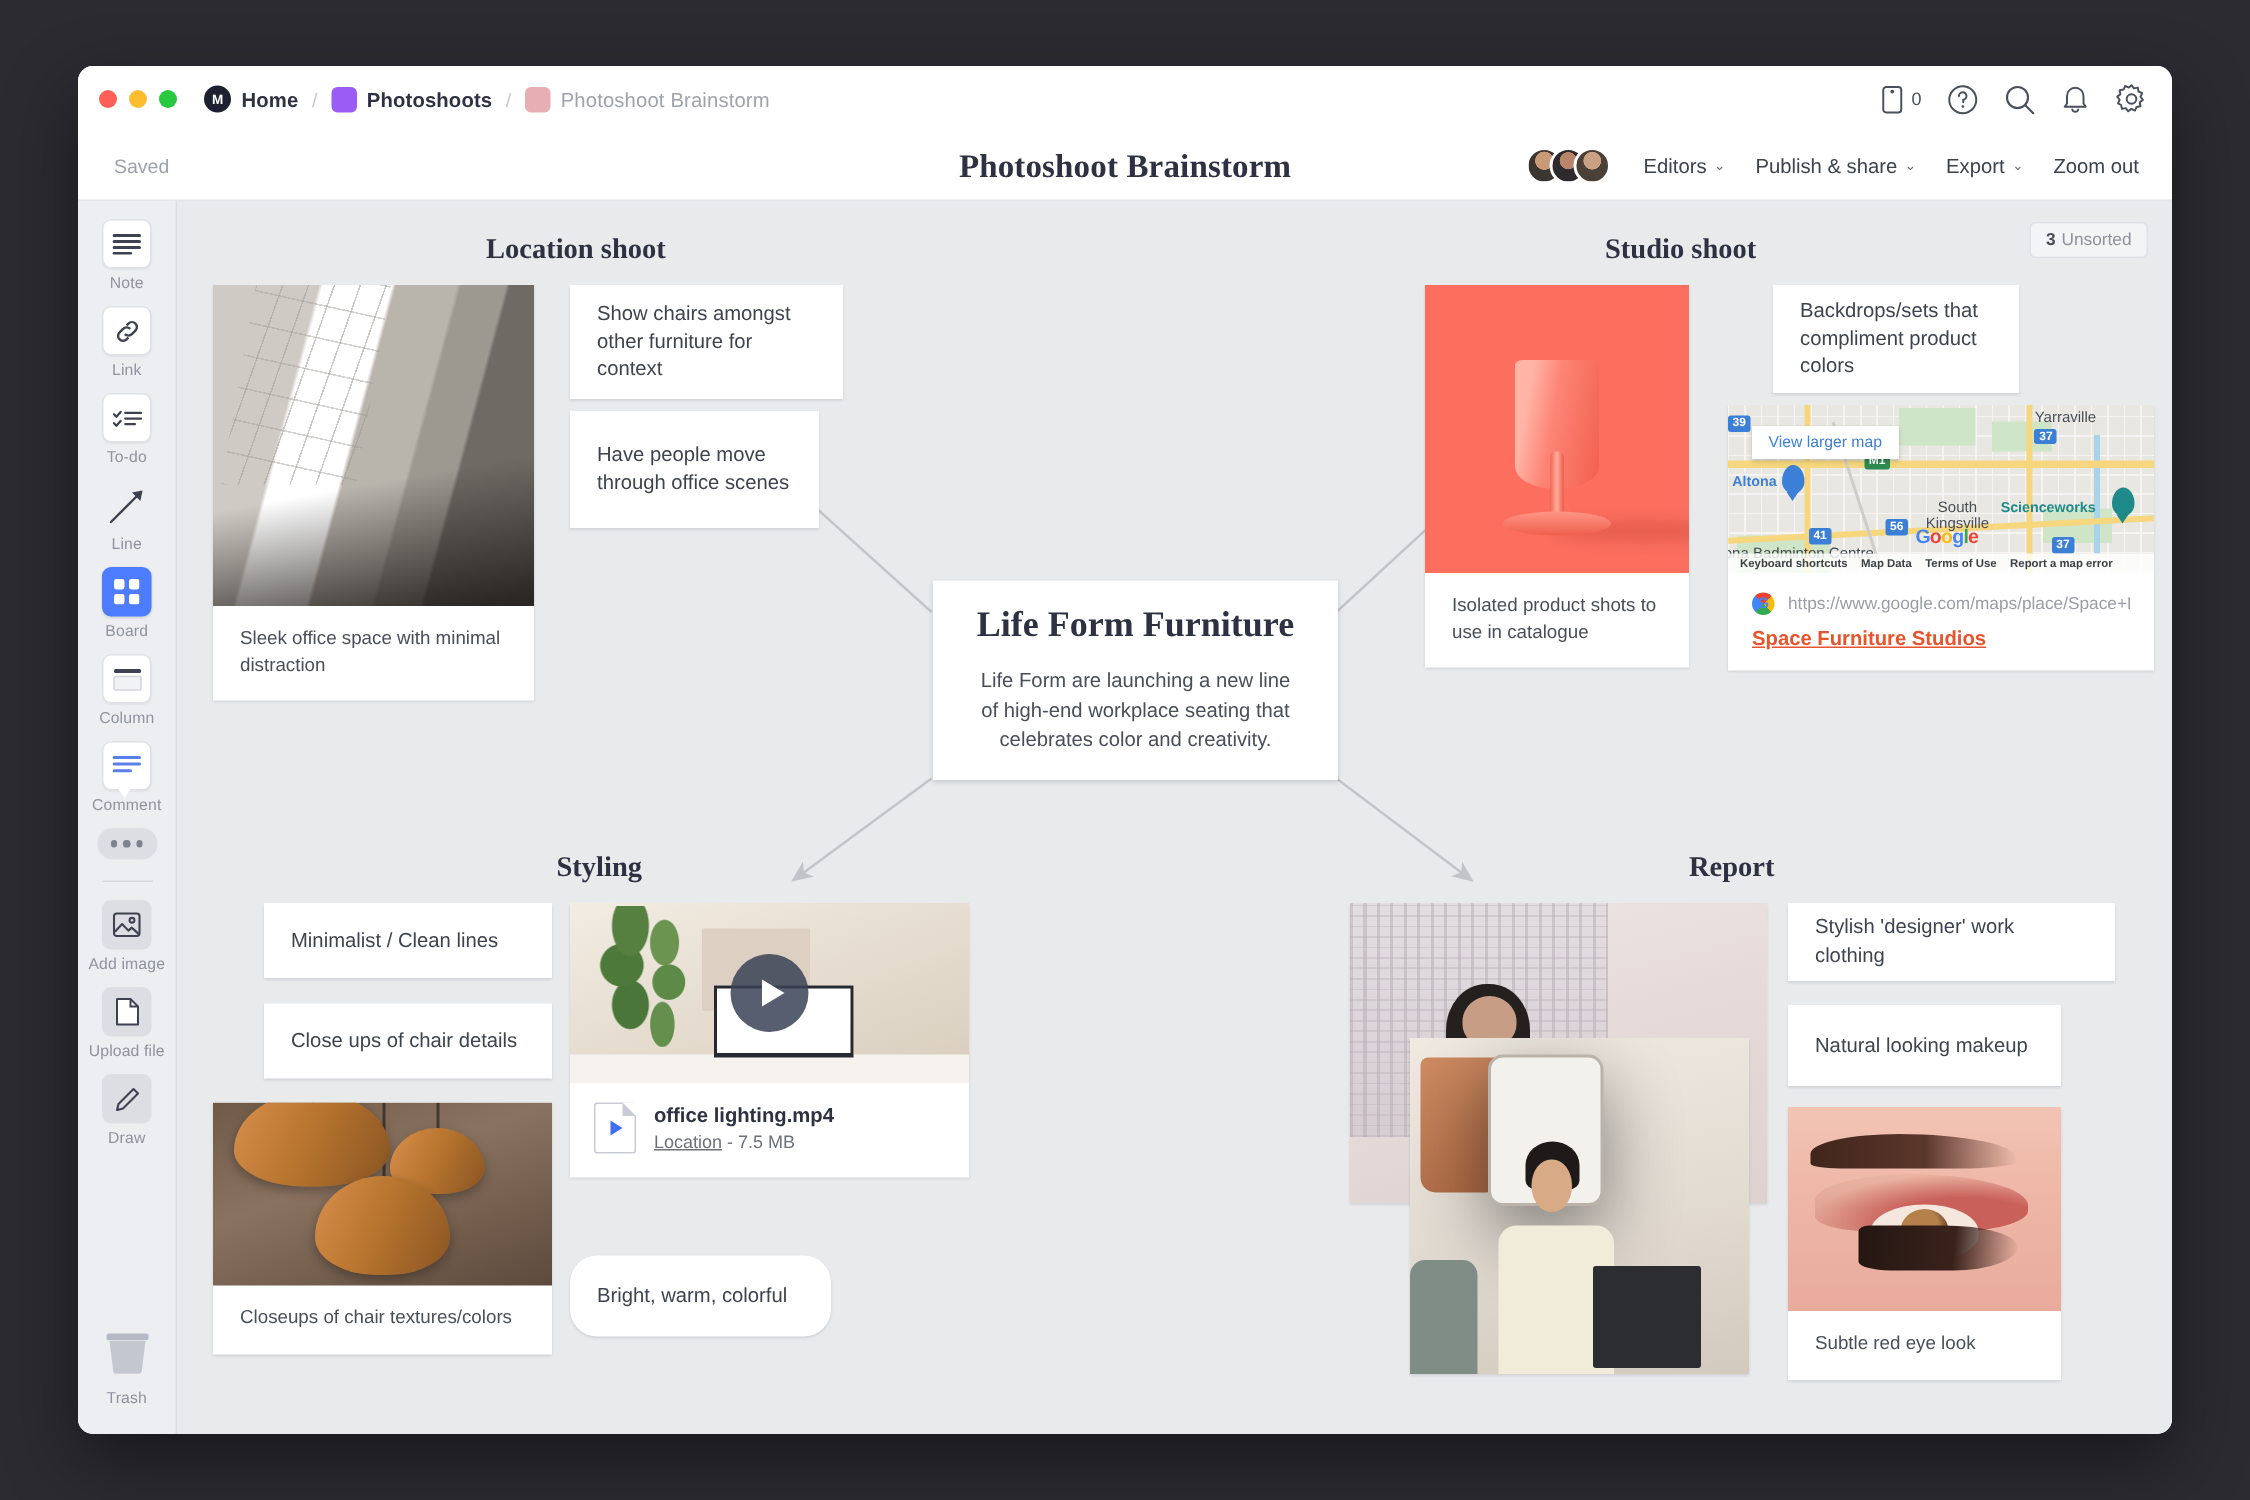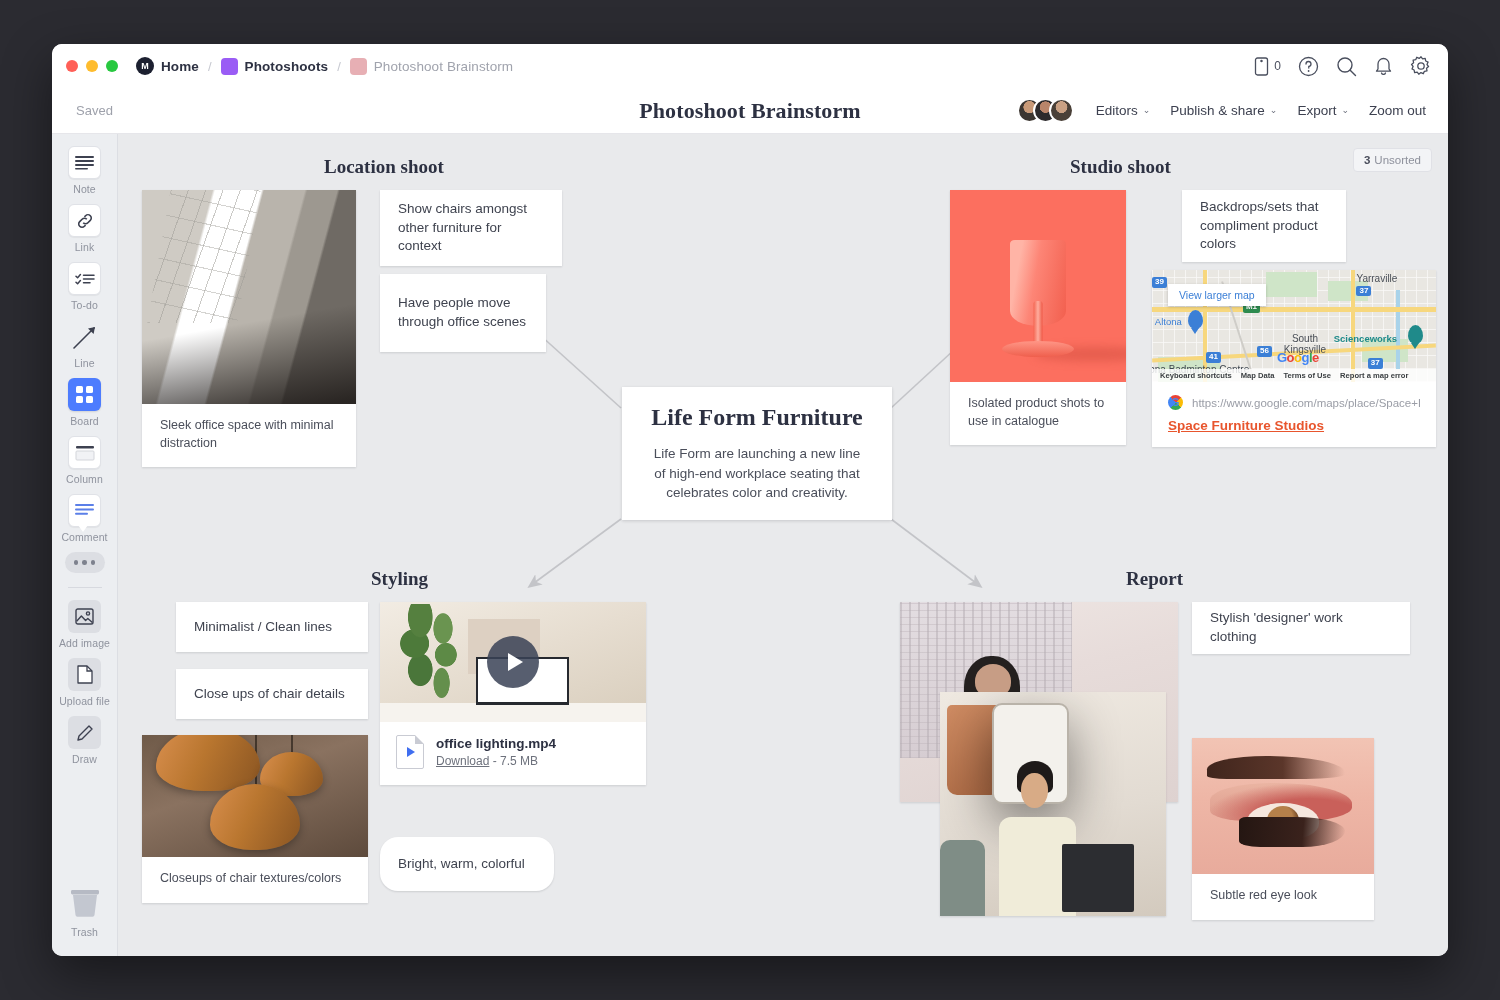--- a/index.html
+++ b/index.html
@@ -291,21 +291,21 @@
   .map .water { position:absolute; background:#a9d3ea; }
   .map .grid {
     position:absolute; inset:0;
     background:
       repeating-linear-gradient(90deg, rgba(255,255,255,.75) 0 1px, transparent 1px 11px),
       repeating-linear-gradient(0deg, rgba(255,255,255,.75) 0 1px, transparent 1px 13px);
     opacity:.75;
   }
   .map-lbl { position:absolute; font-size:9.5px; color:#5a5f66; white-space:nowrap; }
   .map-lbl.place { font-size:10px; color:#4a4f57; }
-  .map-lbl.blue { color:#3b7fd6; font-weight:400; }
+  .map-lbl.blue { color:#3b7fd6; font-weight:700; }
   .map-lbl.teal { color:#1f8a8a; font-weight:600; }
   .shield {
     position:absolute; background:#3b7fd6; color:#fff; font-size:8px; font-weight:700;
     border-radius:2px; padding:1px 3px; line-height:1.1;
   }
   .shield.green-s { background:#2e8b4f; }
   .pin {
     position:absolute; width:15px; height:19px; background:#3b7fd6;
     border-radius:50% 50% 50% 50% / 58% 58% 42% 42%;
   }
@@ -787,21 +787,21 @@
           <span class="laptop"></span>
           <span class="play-btn"></span>
         </div>
         <div class="file-row">
           <span class="file-ico">
               <i class="tri"></i>
             </span>
           <span>
             <span class="file-name" style="display:block;">office lighting.mp4</span>
             <span class="file-meta" style="display:block;">
-              <u>Download</u>
+              <u>Location</u>
               <span>-</span>
               <span>7.5 MB</span>
             </span>
           </span>
         </div>
       </div>
 
       <div class="card card-text" style="left:262px; top:703px; width:174px; height:54px;border-radius:18px;">Bright, warm, colorful</div>
 
       <div class="sec-title" style="left:1008px; top:434px;">Report</div>
@@ -822,20 +822,21 @@
             <span class="cushion"></span>
           <span class="hair"></span>
             <span class="head"></span>
             <span class="shirt"></span>
             <span class="laptop2"></span>
         </div>
       </div>
 
       <div class="card card-text" style="left:1074px; top:468px; width:218px; height:52px;">Stylish 'designer' work clothing</div>
 
+      <div class="card card-text" style="left:1074px; top:536px; width:182px; height:54px;">Natural looking makeup</div>
 
       <div class="card img-card" style="left:1074px; top:604px; width:182px;">
         <div class="ph ph-eye" style="height:136px;">
           <span class="brow"></span>
             <span class="lid"></span>
             <span class="ball"></span>
           <span class="iris"></span>
             <span class="lashes"></span>
         </div>
         <div class="cap">Subtle red eye look</div>

